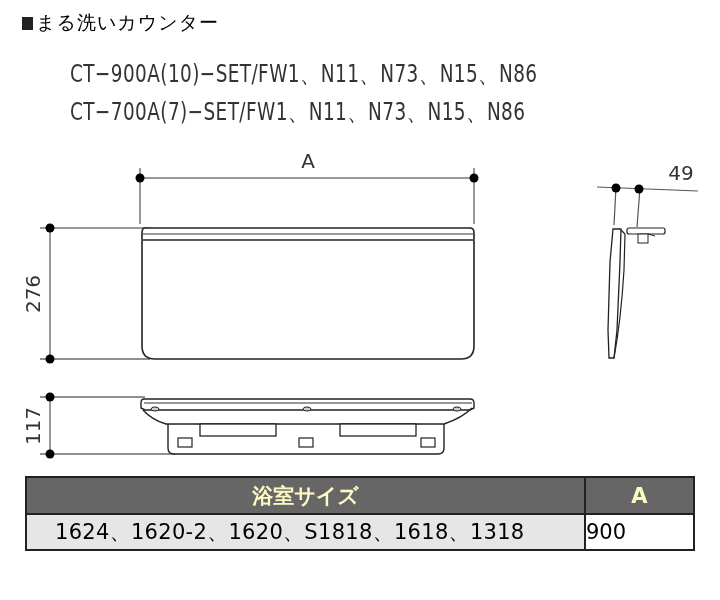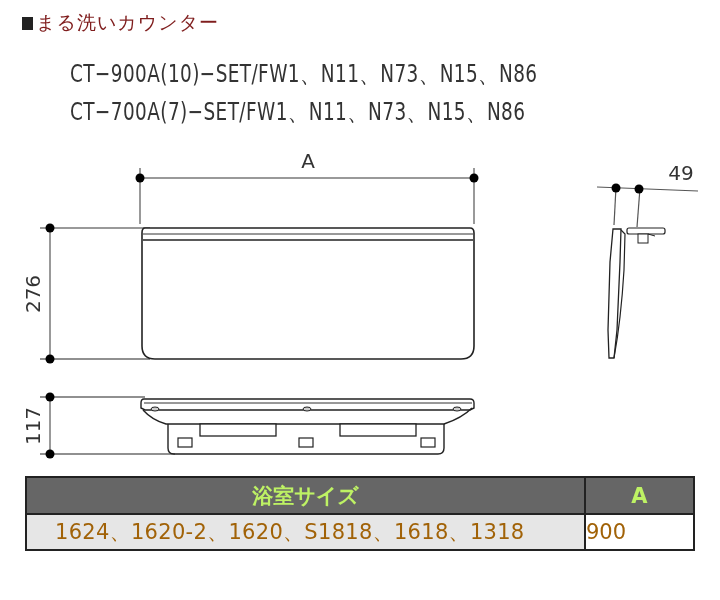--- a/index.html
+++ b/index.html
@@ -1,26 +1,26 @@
 <!DOCTYPE html>
 <html><head>
 <meta charset="utf-8">
 <style>
   html, body { margin:0; padding:0; background:#ffffff; }
   body { width:720px; height:600px; position:relative; overflow:hidden; font-family:"DejaVu Sans", sans-serif; color:#111; }
-  .title { position:absolute; left:22px; top:10px; font-size:19px; letter-spacing:1px; color:#7f1d1d; font-family:"DejaVu Sans", sans-serif; }
+  .title { position:absolute; left:22px; top:10px; font-size:19px; letter-spacing:1px; color:#000000; font-family:"DejaVu Sans", sans-serif; }
   .title .sq { display:inline-block; width:11px; height:13px; background:#222; margin-right:3px; vertical-align:-1px; }
   .model { position:absolute; left:70px; font-size:25px; color:#333; font-family:"DejaVu Sans Condensed","DejaVu Sans", sans-serif; font-weight:normal; letter-spacing:0.5px; transform:scaleX(0.82); transform-origin:left center; white-space:nowrap; }
   .model.m1 { top:57px; }
   .model.m2 { top:95px; }
   svg.drawing { position:absolute; left:0; top:0; }
   .dimtxt { font-family:"DejaVu Sans", sans-serif; font-size:20px; fill:#333; }
   table.spec { position:absolute; left:25px; top:476px; width:670px; border-collapse:collapse; font-family:"DejaVu Sans", sans-serif; }
-  table.spec th { background:#666666; color:#bef264; font-weight:bold; font-size:21px; height:35px; border:2px solid #222; padding:0; }
-  table.spec td { font-size:21px; height:34px; border:2px solid #222; padding:0; color:#a16207; }
+  table.spec th { background:#666666; color:#fef9c3; font-weight:bold; font-size:21px; height:35px; border:2px solid #222; padding:0; }
+  table.spec td { font-size:21px; height:34px; border:2px solid #222; padding:0; color:#000000; }
   table.spec td.sizes { background:#e6e6e6; text-align:left; padding-left:28px; letter-spacing:0.3px; }
   table.spec td.a { background:#ffffff; width:107px; }
 </style>
 </head>
 <body>
 
 <div class="title">
   <span class="sq"></span><span>まる洗いカウンター</span>
 </div>
 <div class="model m1">CT−900A(10)−SET/FW1、N11、N73、N15、N86</div>

